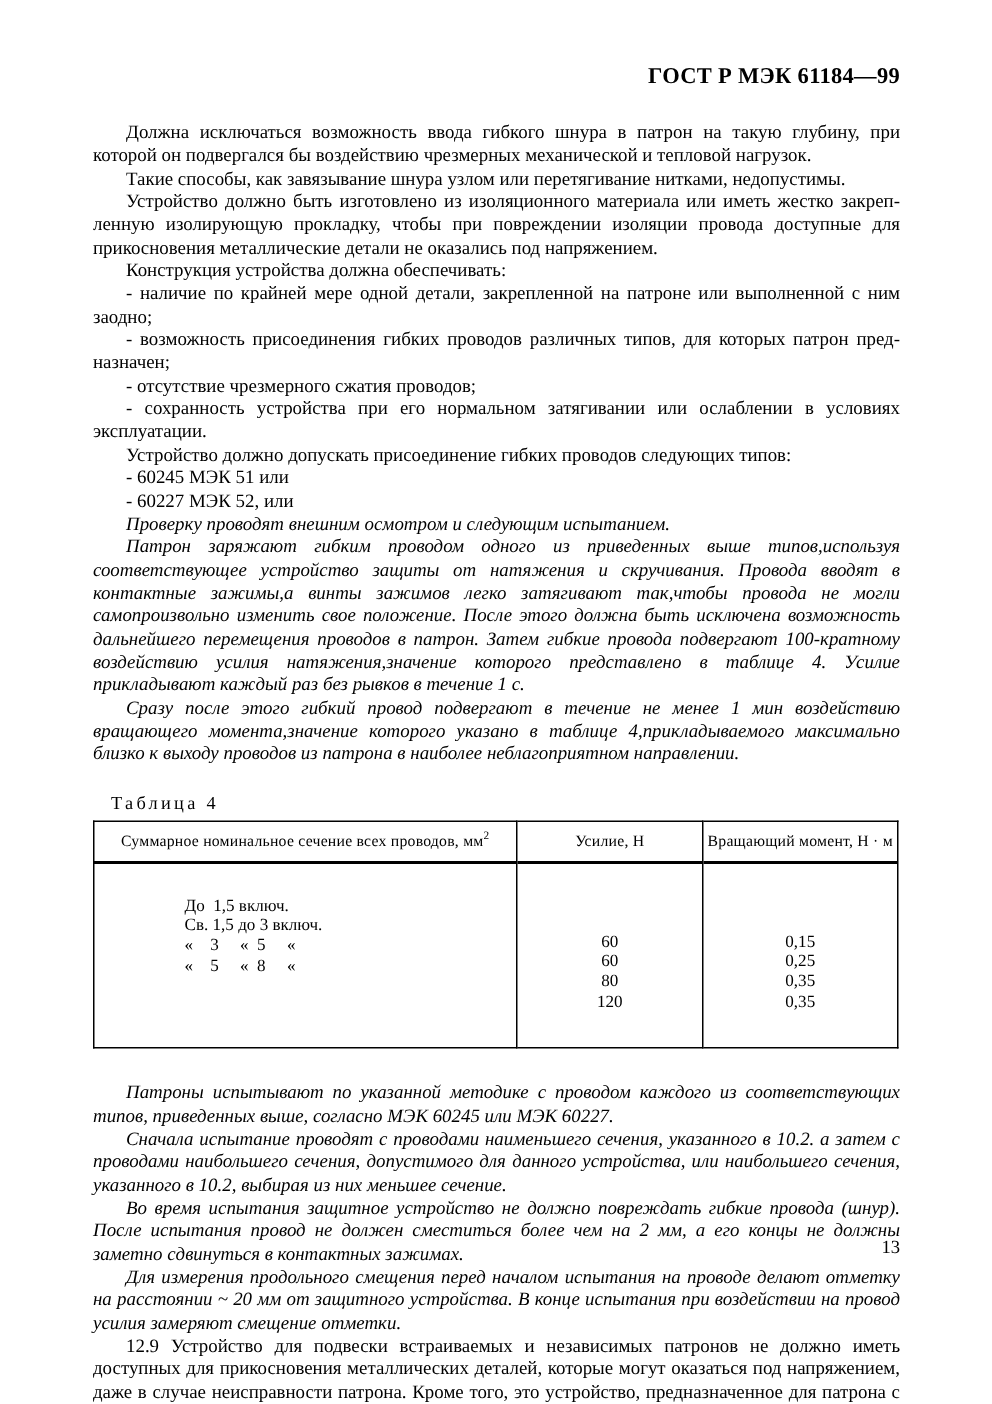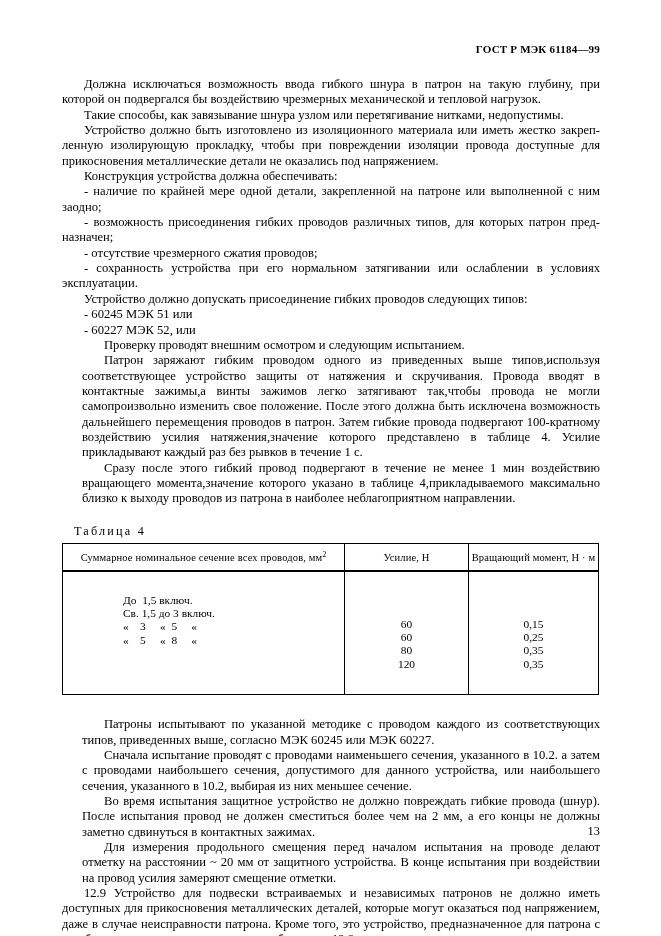--- a/index.html
+++ b/index.html
@@ -25,41 +25,41 @@
     position: absolute;
     left: 62px;
     top: 0;
     width: 538px;
   }
 
   
   .doc-header {
     text-align: right;
     font-weight: bold;
-    font-size: 11px;
+    font-size: 15px;
     letter-spacing: 0.2px;
     padding-top: 44px;
     line-height: 1;
   }
 
   
   .body-block {
     margin-top: 22px;
   }
   p.para {
     margin: 0;
     font-size: 12.6px;
     line-height: 15.35px;
     text-align: justify;
     text-indent: 22px;
     text-justify: inter-word;
     hyphens: manual;
   }
   p.para.italic {
-    margin-left: 20px;
+    font-style: italic;
   }
   p.para.dash {
     text-indent: 22px;
   }
 
   
   .table-caption {
     margin: 17px 0 4px 12px;
     font-size: 12.2px;
     letter-spacing: 2.2px;

